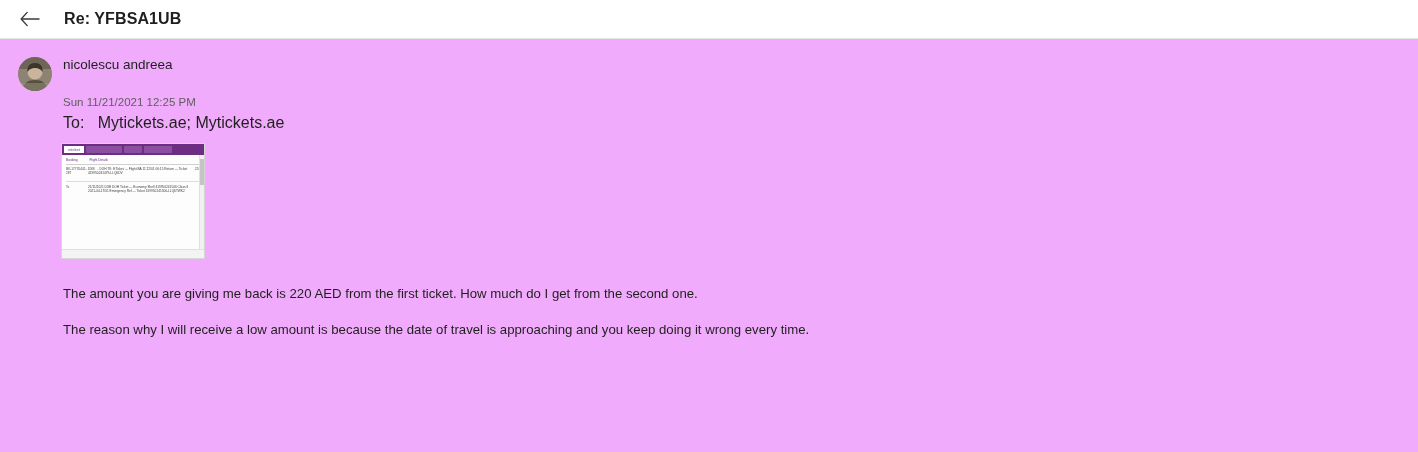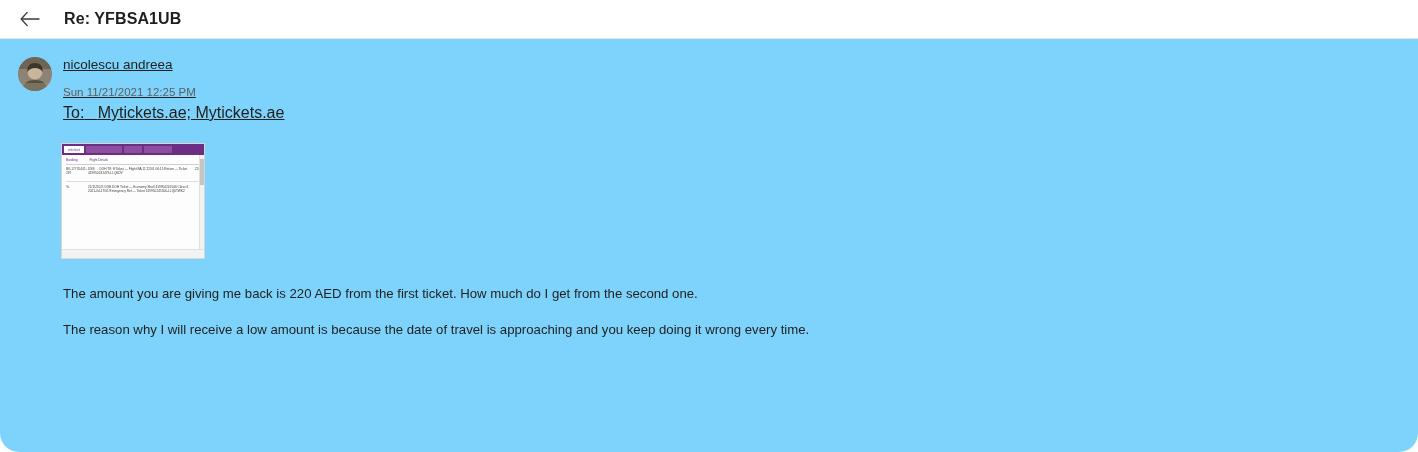--- a/index.html
+++ b/index.html
@@ -11,22 +11,21 @@
     width: 1418px;
     height: 452px;
     font-family: "Liberation Sans", sans-serif;
     color: #201f1e;
     overflow: hidden;
   }
   .window {
     width: 1418px;
     height: 452px;
     position: relative;
-    background: #7dd3fc;
-    border-radius: 19px;
+    background: #f0abfc;
   }
   
   .header {
     height: 39px;
     border-bottom: 1px solid #e6e6e6;
     display: flex;
     align-items: center;
     padding-left: 14px;
     box-sizing: border-box;
     background: #ffffff;
@@ -64,32 +63,31 @@
     overflow: hidden;
     flex: 0 0 34px;
     margin-top: 2px;
     background: #9a9288;
     position: relative;
   }
   .avatar svg { display: block; }
   .head-text {
     margin-left: 11px;
     padding-top: 1px;
-    text-decoration: underline;
   }
   .sender {
     font-size: 13.5px;
     color: #201f1e;
     line-height: 18px;
   }
   .datetime {
     font-size: 11.5px;
     color: #605e5c;
     line-height: 17px;
-    margin-top: 10px;
+    margin-top: 20px;
   }
   .recipients {
     font-size: 16px;
     color: #201f1e;
     line-height: 17px;
     margin-top: 3px;
   }
   .recipients .to-label {
     color: #201f1e;
   }

